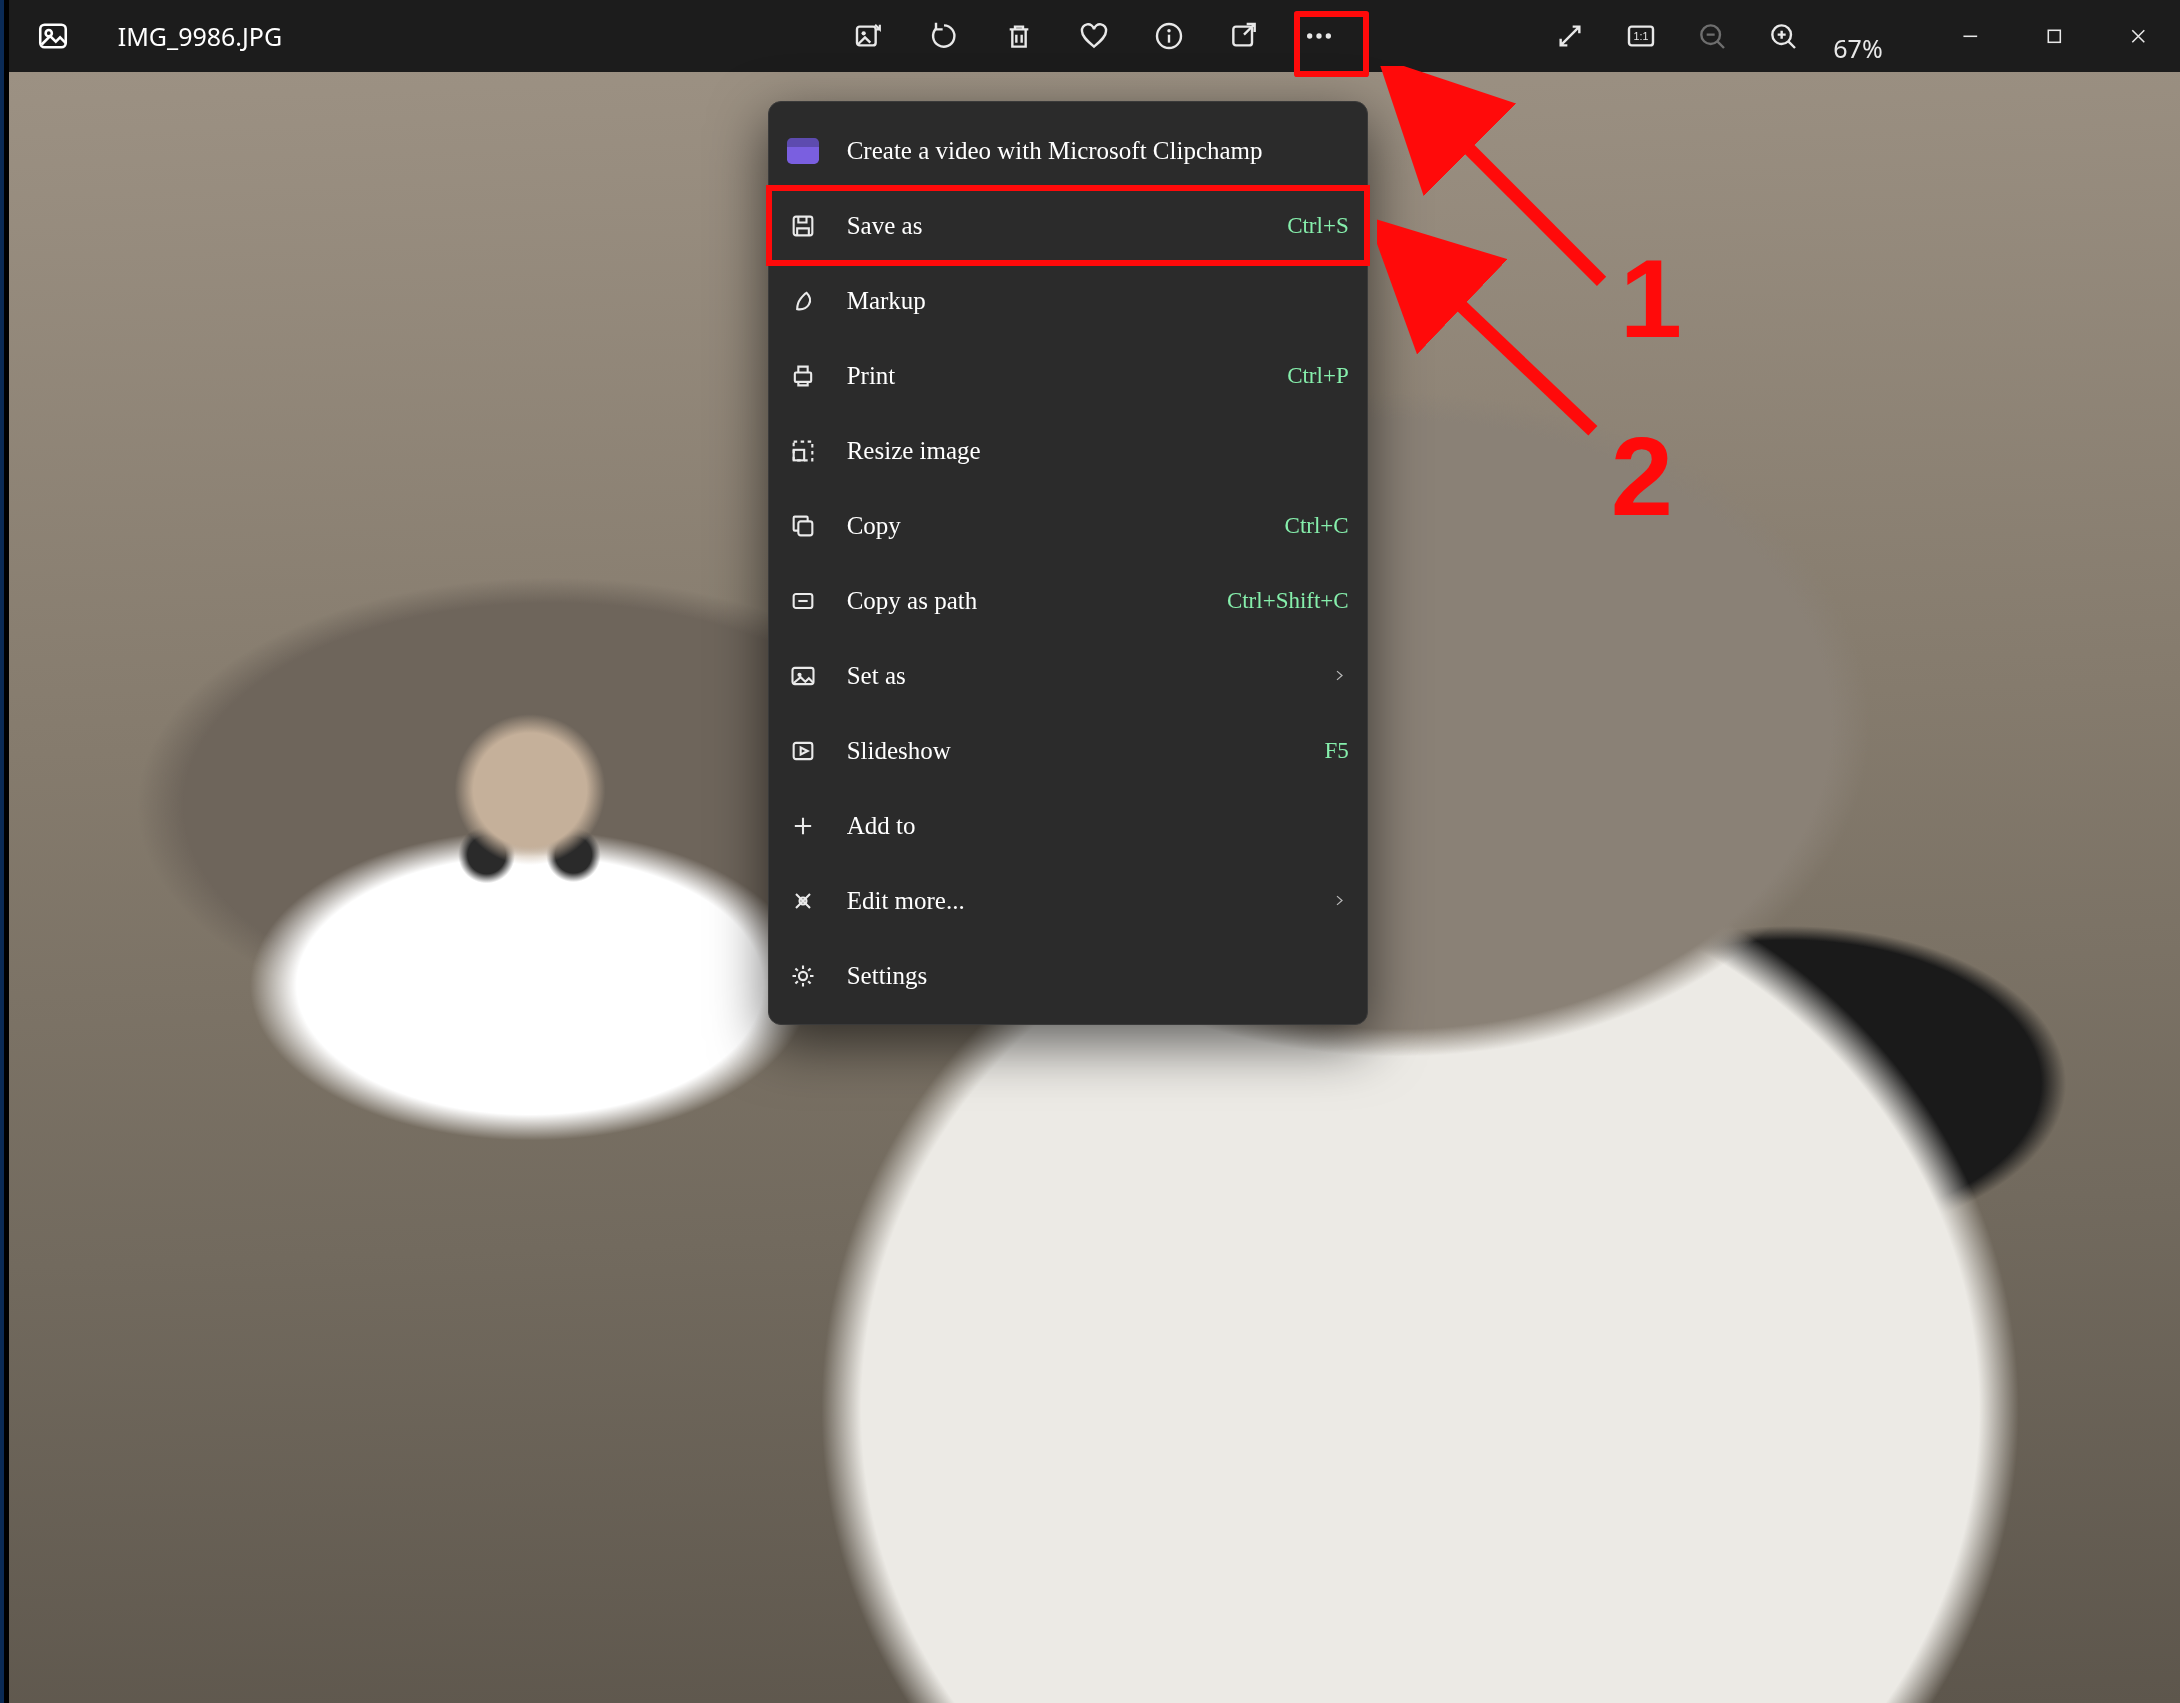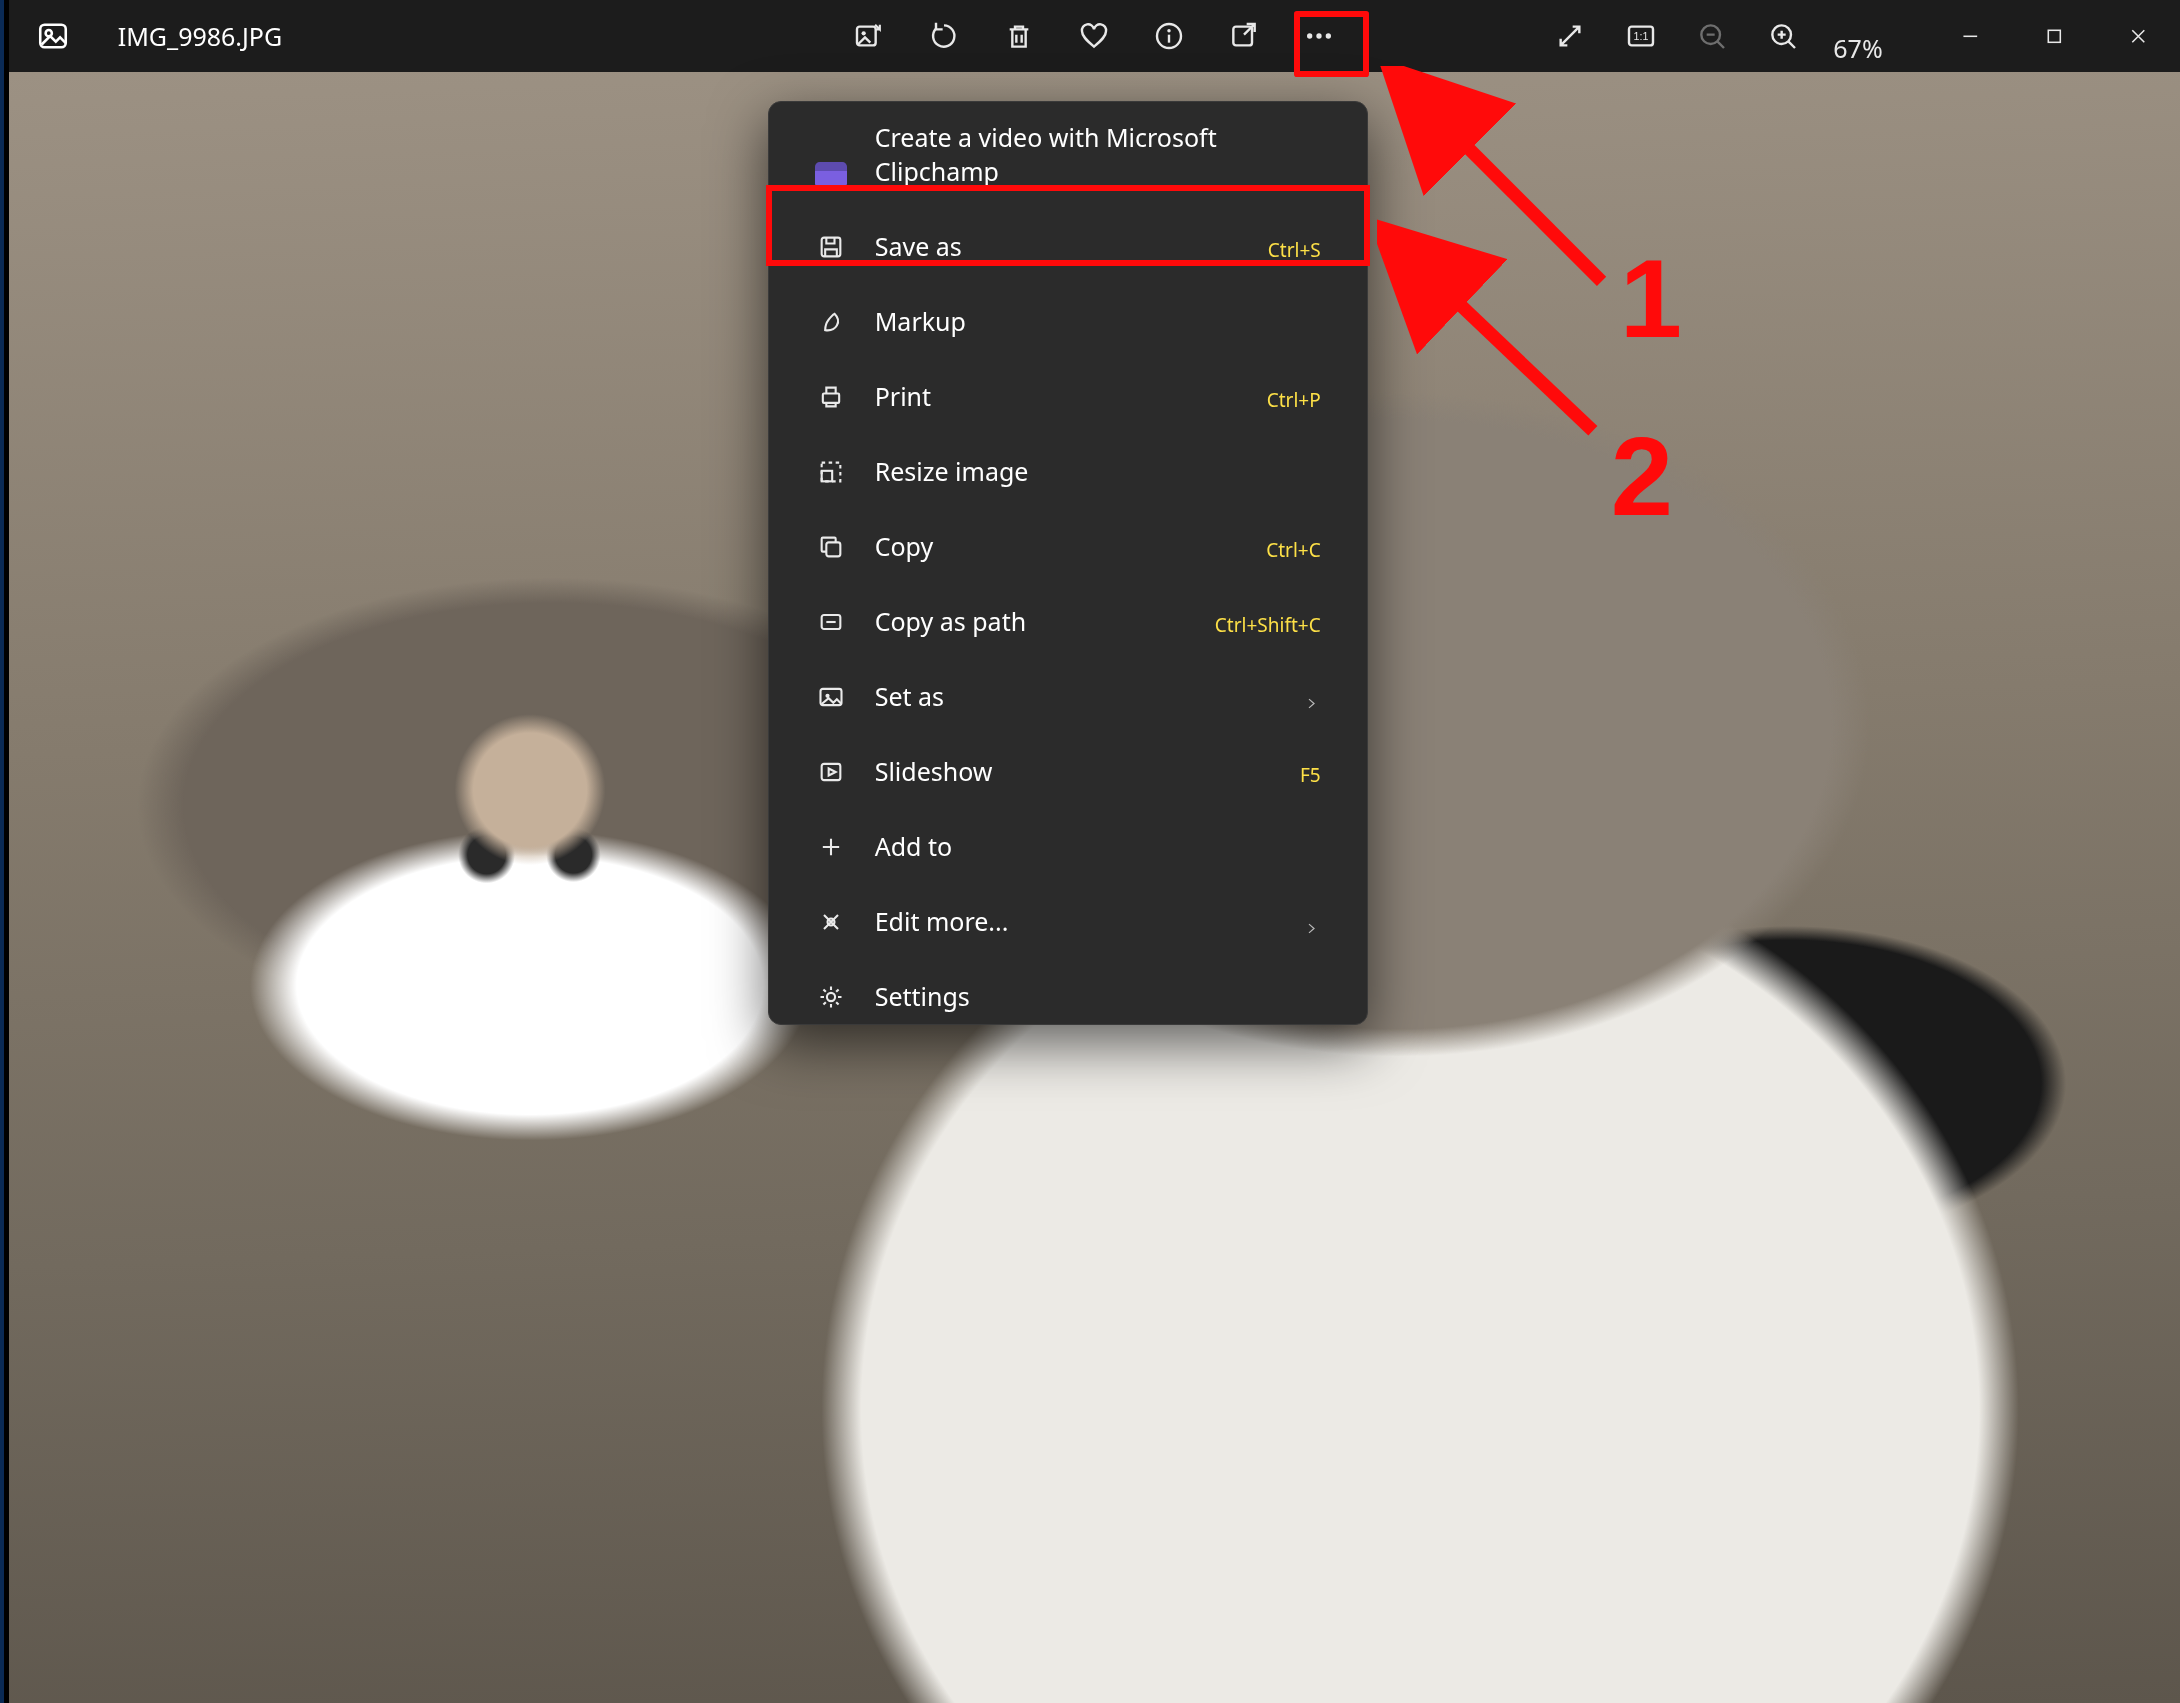--- a/index.html
+++ b/index.html
@@ -110,40 +110,41 @@
     top: 101px;
     width: 600px;
     background: #2b2b2b;
     border: 0.9px solid #3a3a3a;
     border-radius: 13px;
     padding: 11.2px 0;
     box-shadow: 0 19px 56px rgba(0,0,0,.6);
   }
   .ctx-item {
     display: flex;
-    align-items: flex-end;
+    align-items: center;
     height: 75px;
-    padding: 0 46px;
+    padding: 0 18px;
     color: #fff;
     font-size: 25px;
+    font-family: Liberation Serif, serif;
   }
   .ctx-item.highlighted {
     outline: 6.6px solid #ff0a0a;
     outline-offset: -3.7px;
   }
   .ctx-icon {
     width: 32px; height: 32px;
     margin-right: 28px;
     display:flex;align-items:center;justify-content:center;
     color:#eaeaea;
   }
   .ctx-icon svg{width:28px;height:28px;}
   .ctx-icon svg *{vector-effect:non-scaling-stroke;}
   .ctx-label { flex: 1; }
-  .ctx-short { color: #fde047; font-size: 19px; }
+  .ctx-short { color: #86efac; font-size: 23px; }
   .chev { width:19px;height:19px;display:flex;align-items:center;justify-content:center;color:#b8b8b8;}
   .chev svg{width:15px;height:15px;}
   .clip-icon {
     width:32px;height:26px;border-radius:4.7px;
     background: linear-gradient(#5d4baf 0 35%, #7a5fe0 35% 100%);
     margin-right:28px;
   }
   
   .anno { position:absolute; pointer-events:none; }
   .num {

